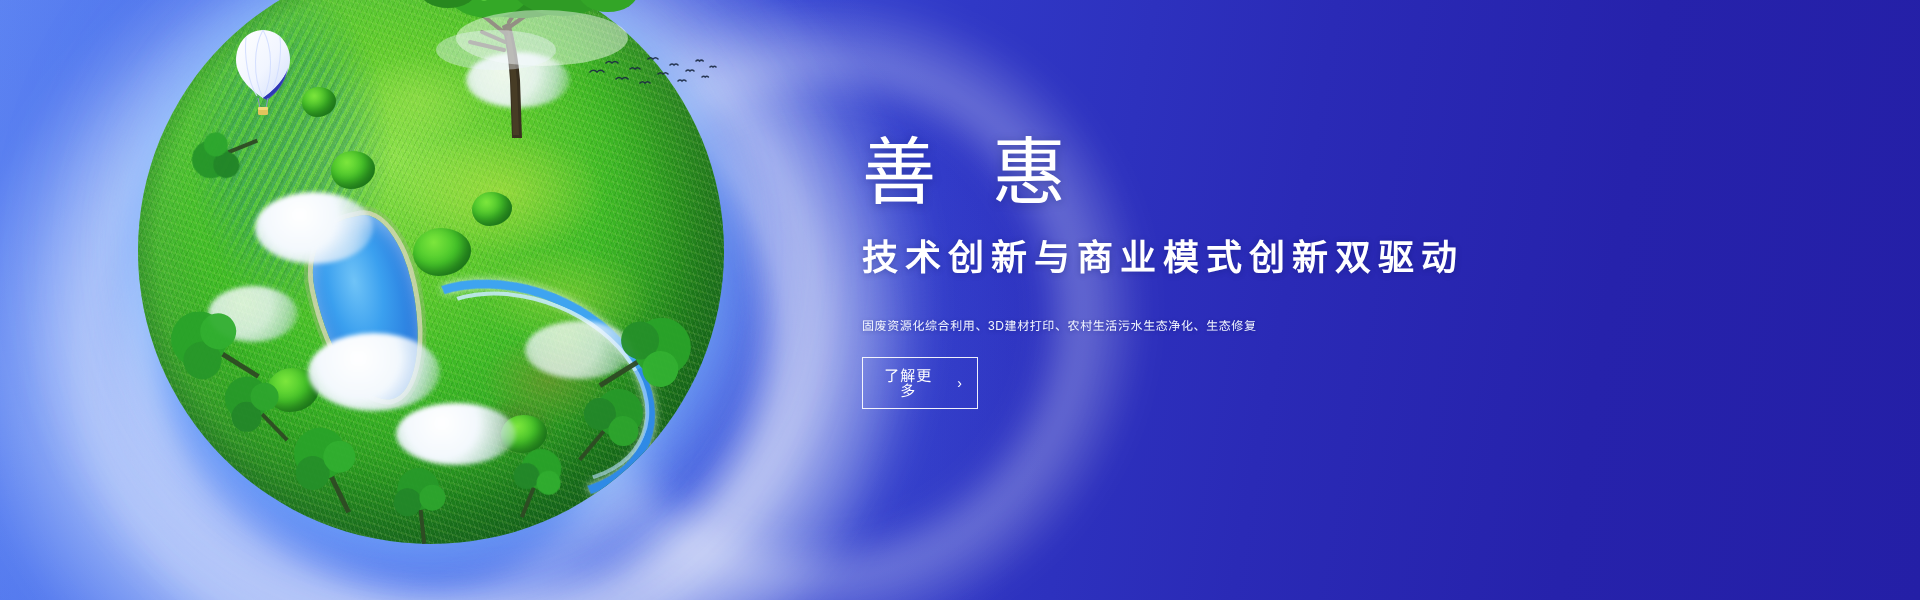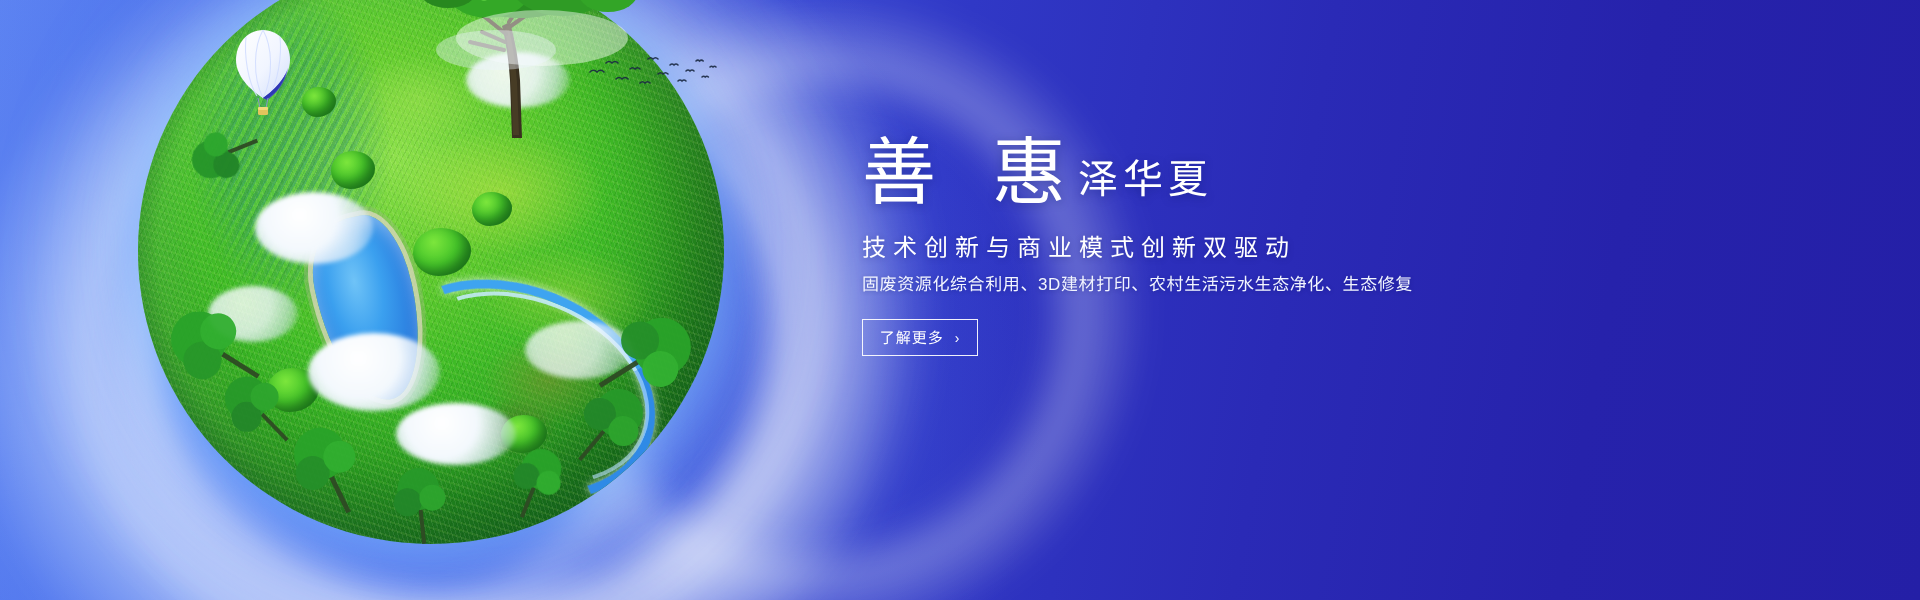--- a/index.html
+++ b/index.html
@@ -305,43 +305,43 @@
     font-weight: 400;
     letter-spacing: 5px;
     padding-left: 12px;
     position: relative;
     top: -6px;
   }
   .hl-gap { width: 56px; }
 
   .subtitle {
     margin-top: 22px;
-    font-size: 24px;
+    font-size: 36px;
     letter-spacing: 7px;
-    font-weight: 400;
+    font-weight: 700;
     color: #ffffff;
     white-space: nowrap;
     text-shadow: 0 1px 6px rgba(10,20,90,.30);
   }
 
   .desc {
-    margin-top: 7px;
-    font-size: 17px;
+    margin-top: 36px;
+    font-size: 12px;
     letter-spacing: .6px;
     color: #f2f5ff;
     white-space: nowrap;
     text-shadow: 0 1px 4px rgba(10,20,90,.30);
   }
 
   .btn {
     margin-top: 24px;
     display: inline-flex;
     align-items: center;
     justify-content: center;
-    gap: 11px;
+    gap: 18px;
     width: 116px;
     padding: 10px 14px;
     border: 1px solid rgba(255,255,255,.92);
     background: transparent;
     color: #fff;
     font-size: 15px;
     letter-spacing: 1px;
     cursor: pointer;
     font-family: "Liberation Sans", "DejaVu Sans", sans-serif;
     line-height: 1;
@@ -541,21 +541,20 @@
       <path d="M124 15 q1.5 -1.5 3 0 q1.5 -1.5 3 0"></path>
     </g>
   </svg>
 
   <div id="copy">
 
     <div class="headline">
       <span class="hl-big">善</span>
       <span class="hl-gap"></span>
       <span class="hl-big">惠</span>
-      <span class="hl-small">泽华夏</span>
     </div>
 
     <div class="subtitle">技术创新与商业模式创新双驱动</div>
 
     <div class="desc">固废资源化综合利用、3D建材打印、农村生活污水生态净化、生态修复</div>
 
     <button class="btn">
       <span>了解更多</span>
       <span class="chev">›</span>
     </button>

